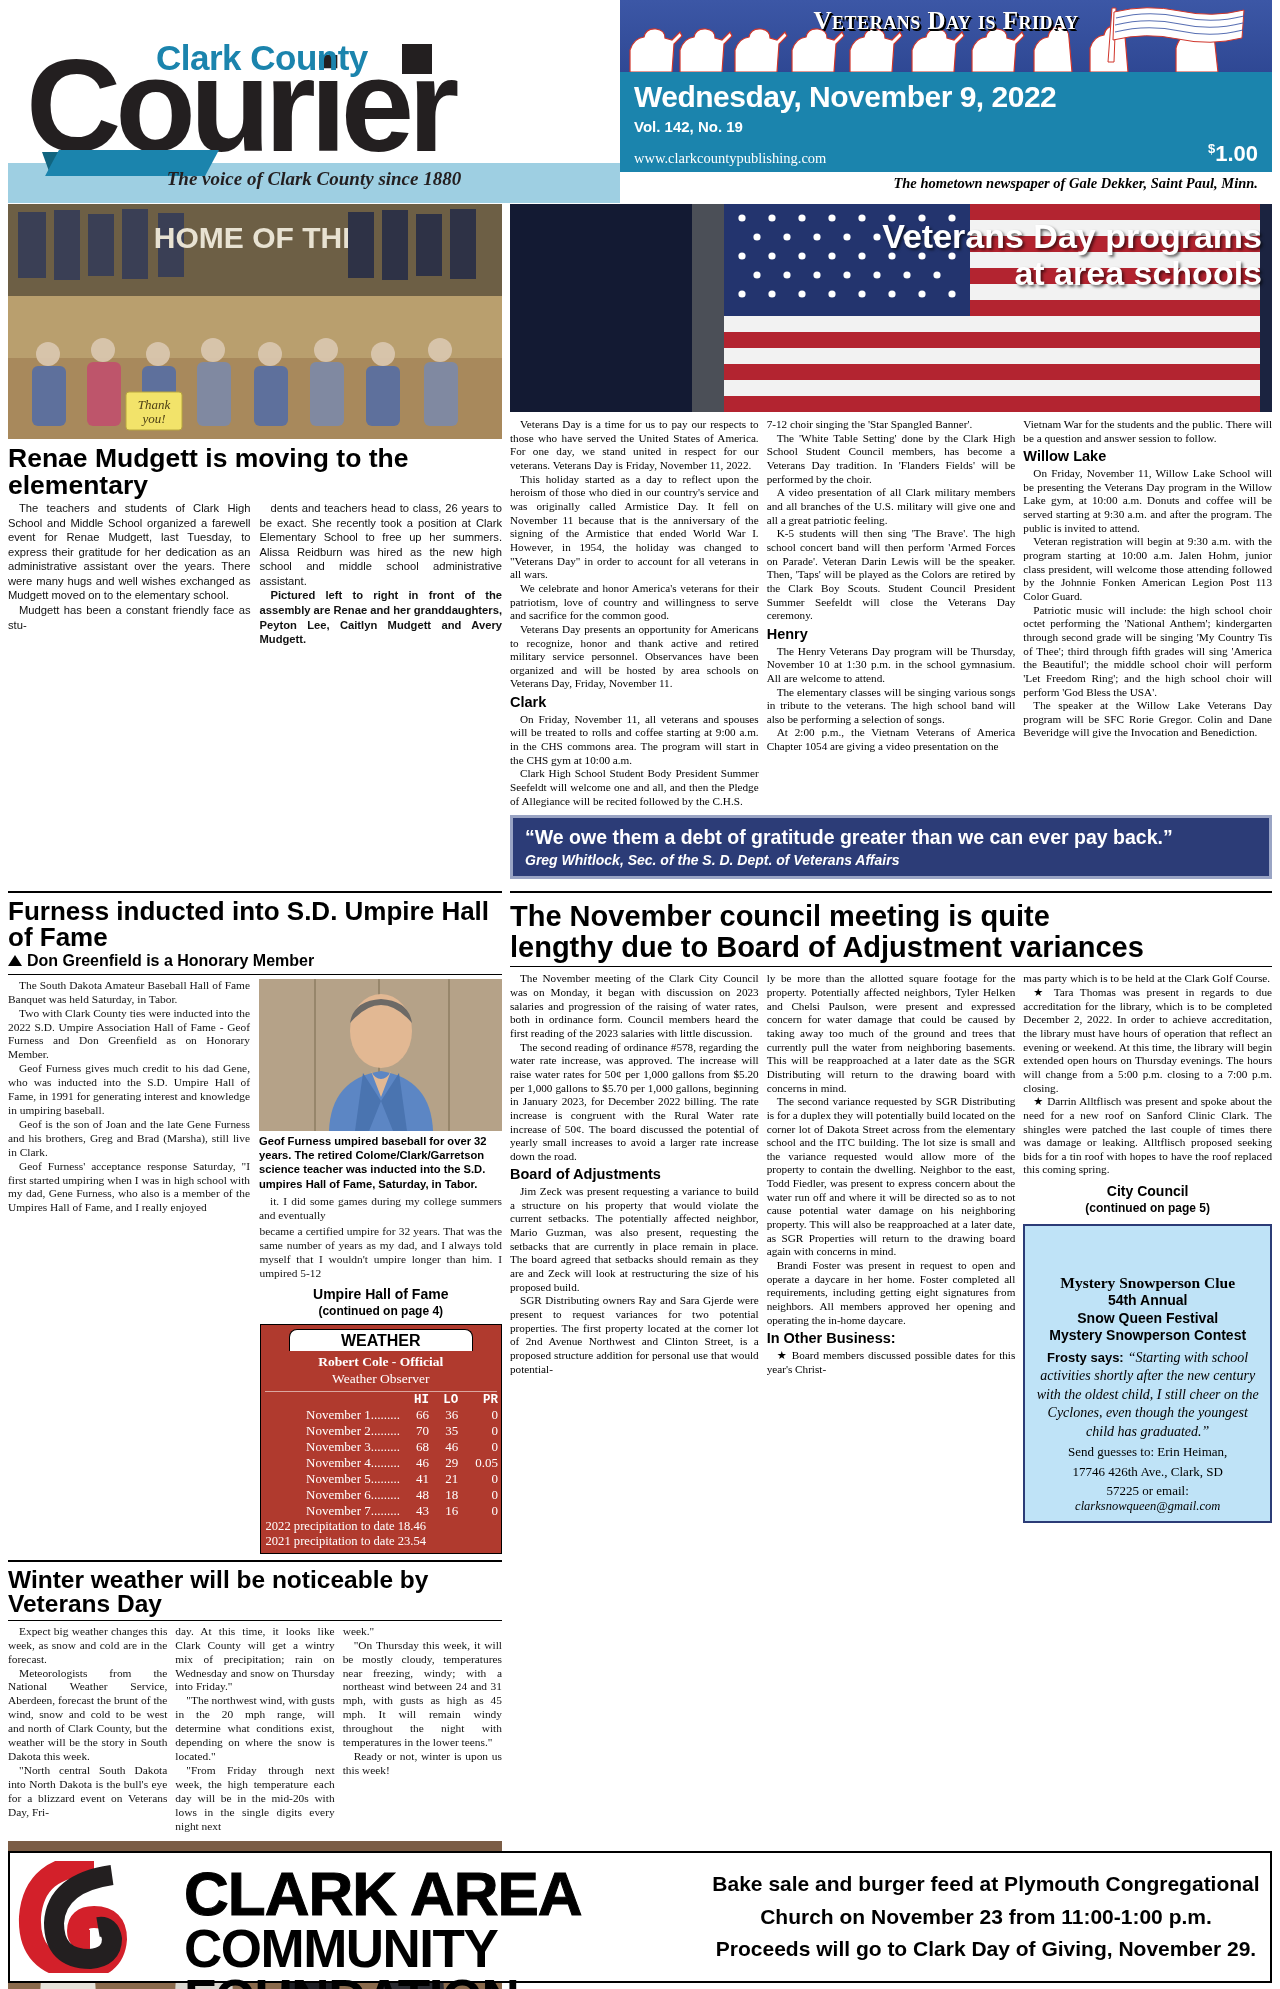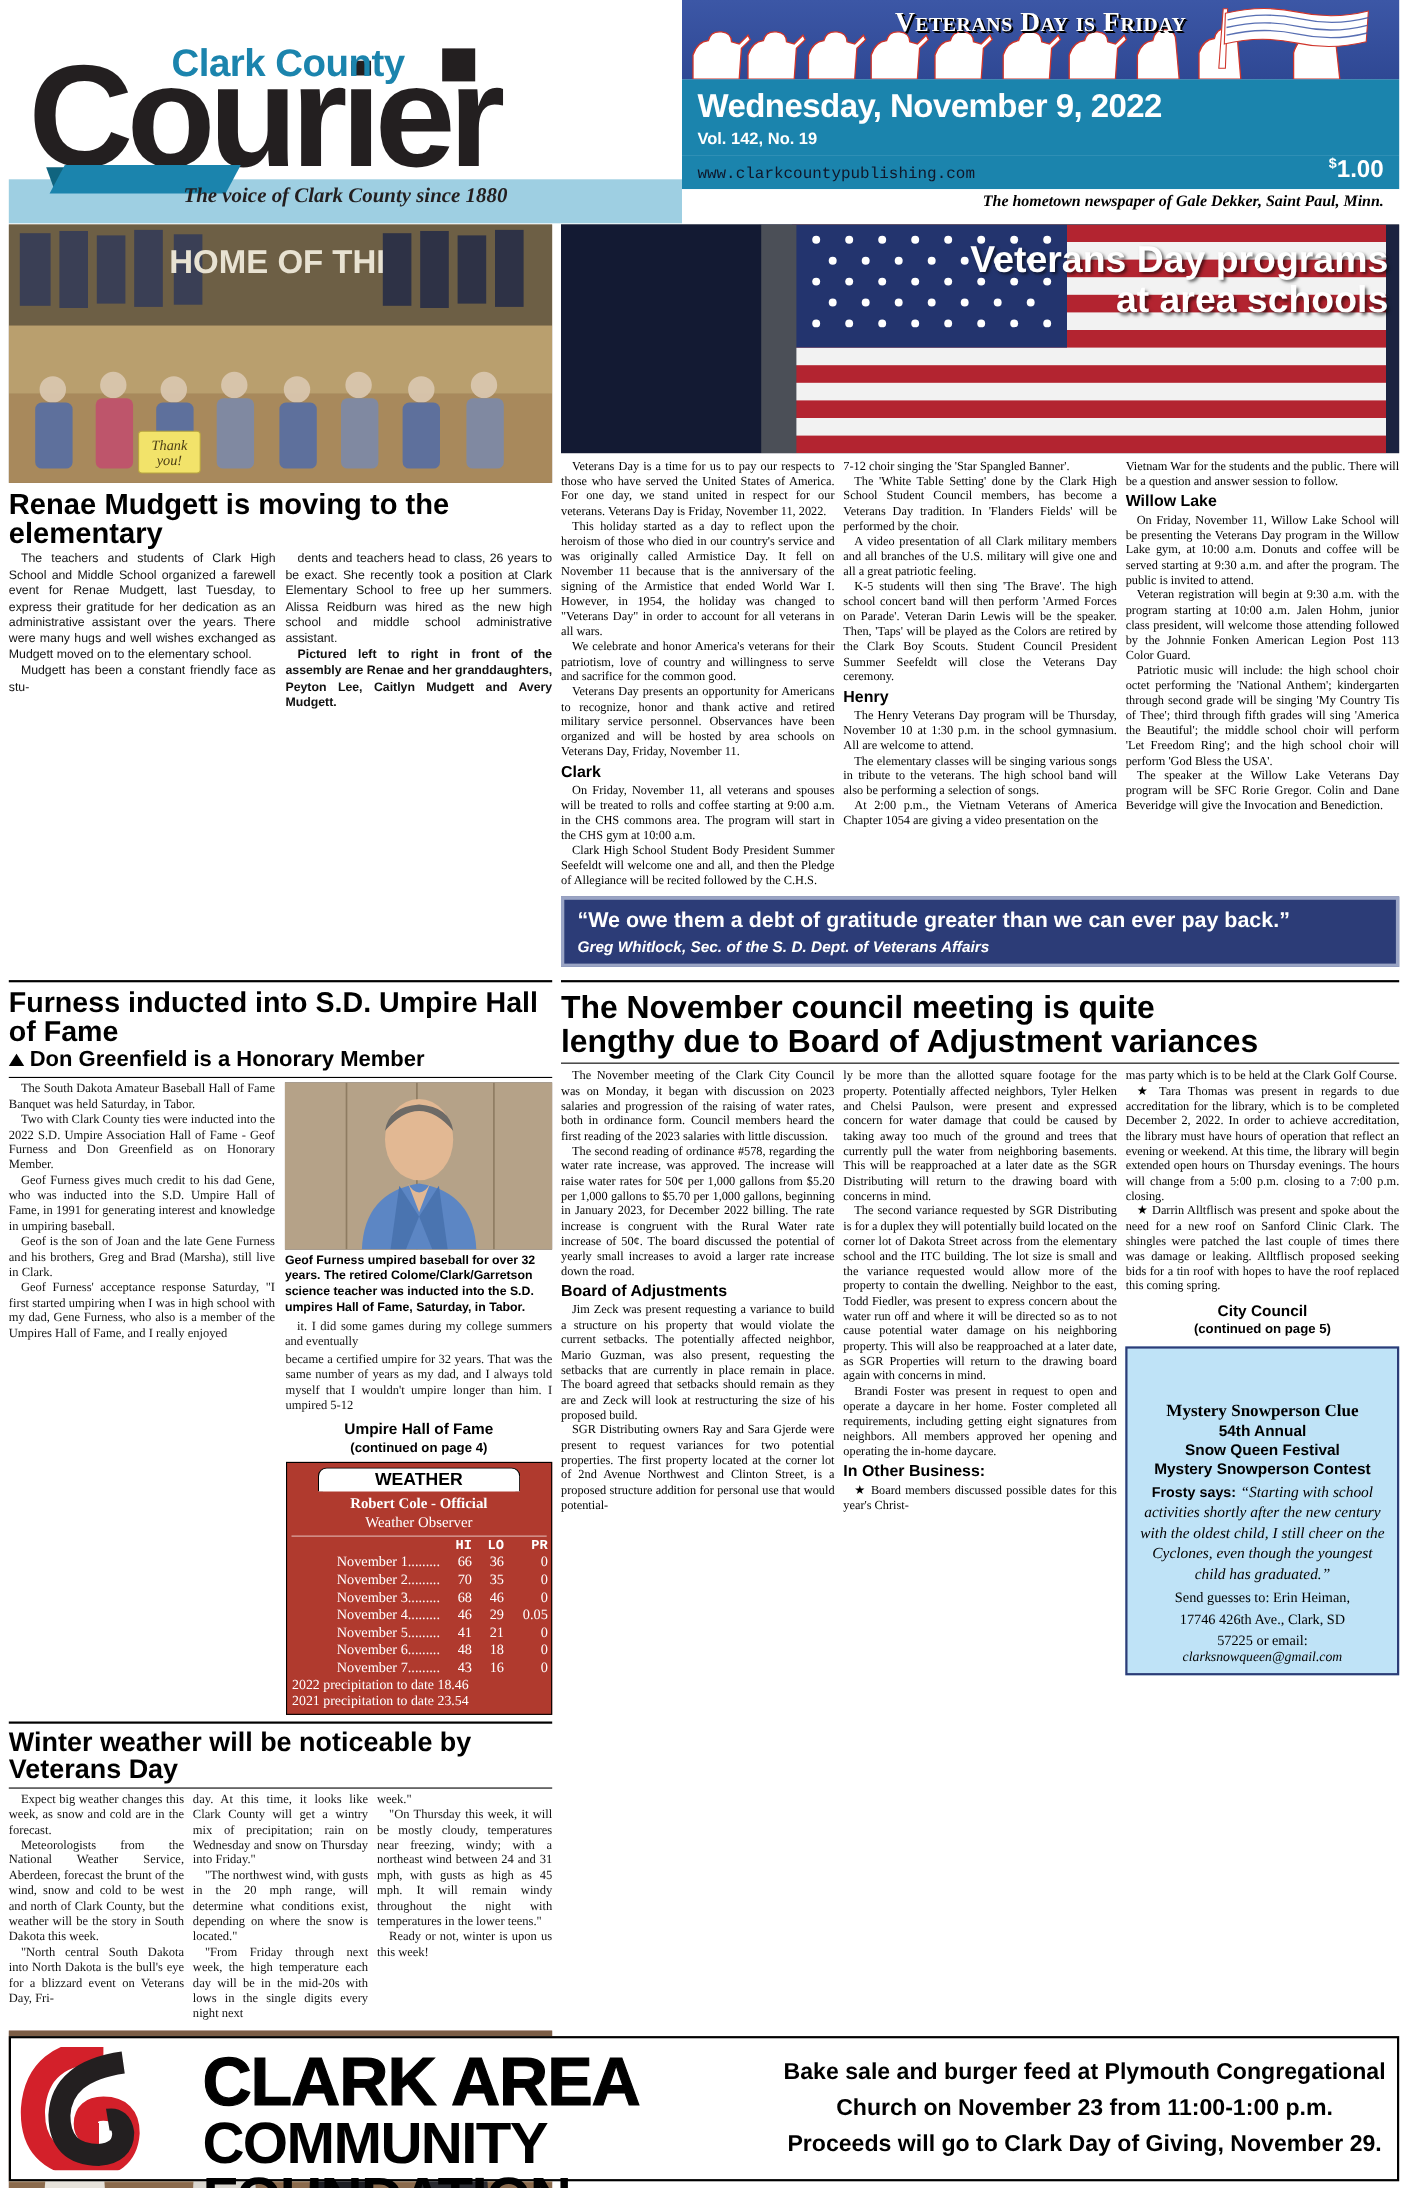--- a/index.html
+++ b/index.html
@@ -79,22 +79,22 @@
   }
   .mast-vol {
     font-family: "Liberation Sans", sans-serif;
     font-weight: bold; font-size: 15px; color: #fff; margin-top: 4px;
   }
   .mast-url-row {
     background: #1b84ad; padding: 0 14px 5px 14px;
     display: flex; justify-content: space-between; align-items: flex-end;
   }
   .mast-url {
-    font-family: Liberation Mono, monospace;
-    font-size: 14.5px; color: #0f172a;
+    font-family: Liberation Serif, serif;
+    font-size: 14.5px; color: #ffffff;
   }
   .mast-price {
     font-family: "Liberation Sans", sans-serif;
     font-weight: bold; font-size: 22px; color: #fff;
   }
   .mast-price sup { font-size: 13px; vertical-align: 8px; }
   .mast-hometown {
     background: #fff; text-align: right; padding: 3px 14px 0 0;
     font-family: "Liberation Serif", serif;
     font-weight: bold; font-style: italic; font-size: 14.5px; color: #000;
@@ -146,21 +146,21 @@
   
   .cols2 { display: flex; gap: 9px; }
   .cols2 > div { flex: 1; }
   .cols3 { display: flex; gap: 8px; }
   .cols3 > div { flex: 1; }
 
   
   .furness-head { font-size: 26px; margin: 5px 0 2px; }
   .furness-sub {
     font-family: "Liberation Sans", sans-serif;
-    font-weight: bold; font-size: 20px; margin-bottom: 4px;
+    font-weight: bold; font-size: 16px; margin-bottom: 4px;
   }
   .tri { display: inline-block; width: 0; height: 0;
     border-left: 7px solid transparent; border-right: 7px solid transparent;
     border-bottom: 11px solid #000; margin-right: 5px; }
 
   
   .weather-box {
     background: #b03a2e; border: 1px solid #000;
     color: #fff; margin-top: 6px; padding-bottom: 4px;
   }

